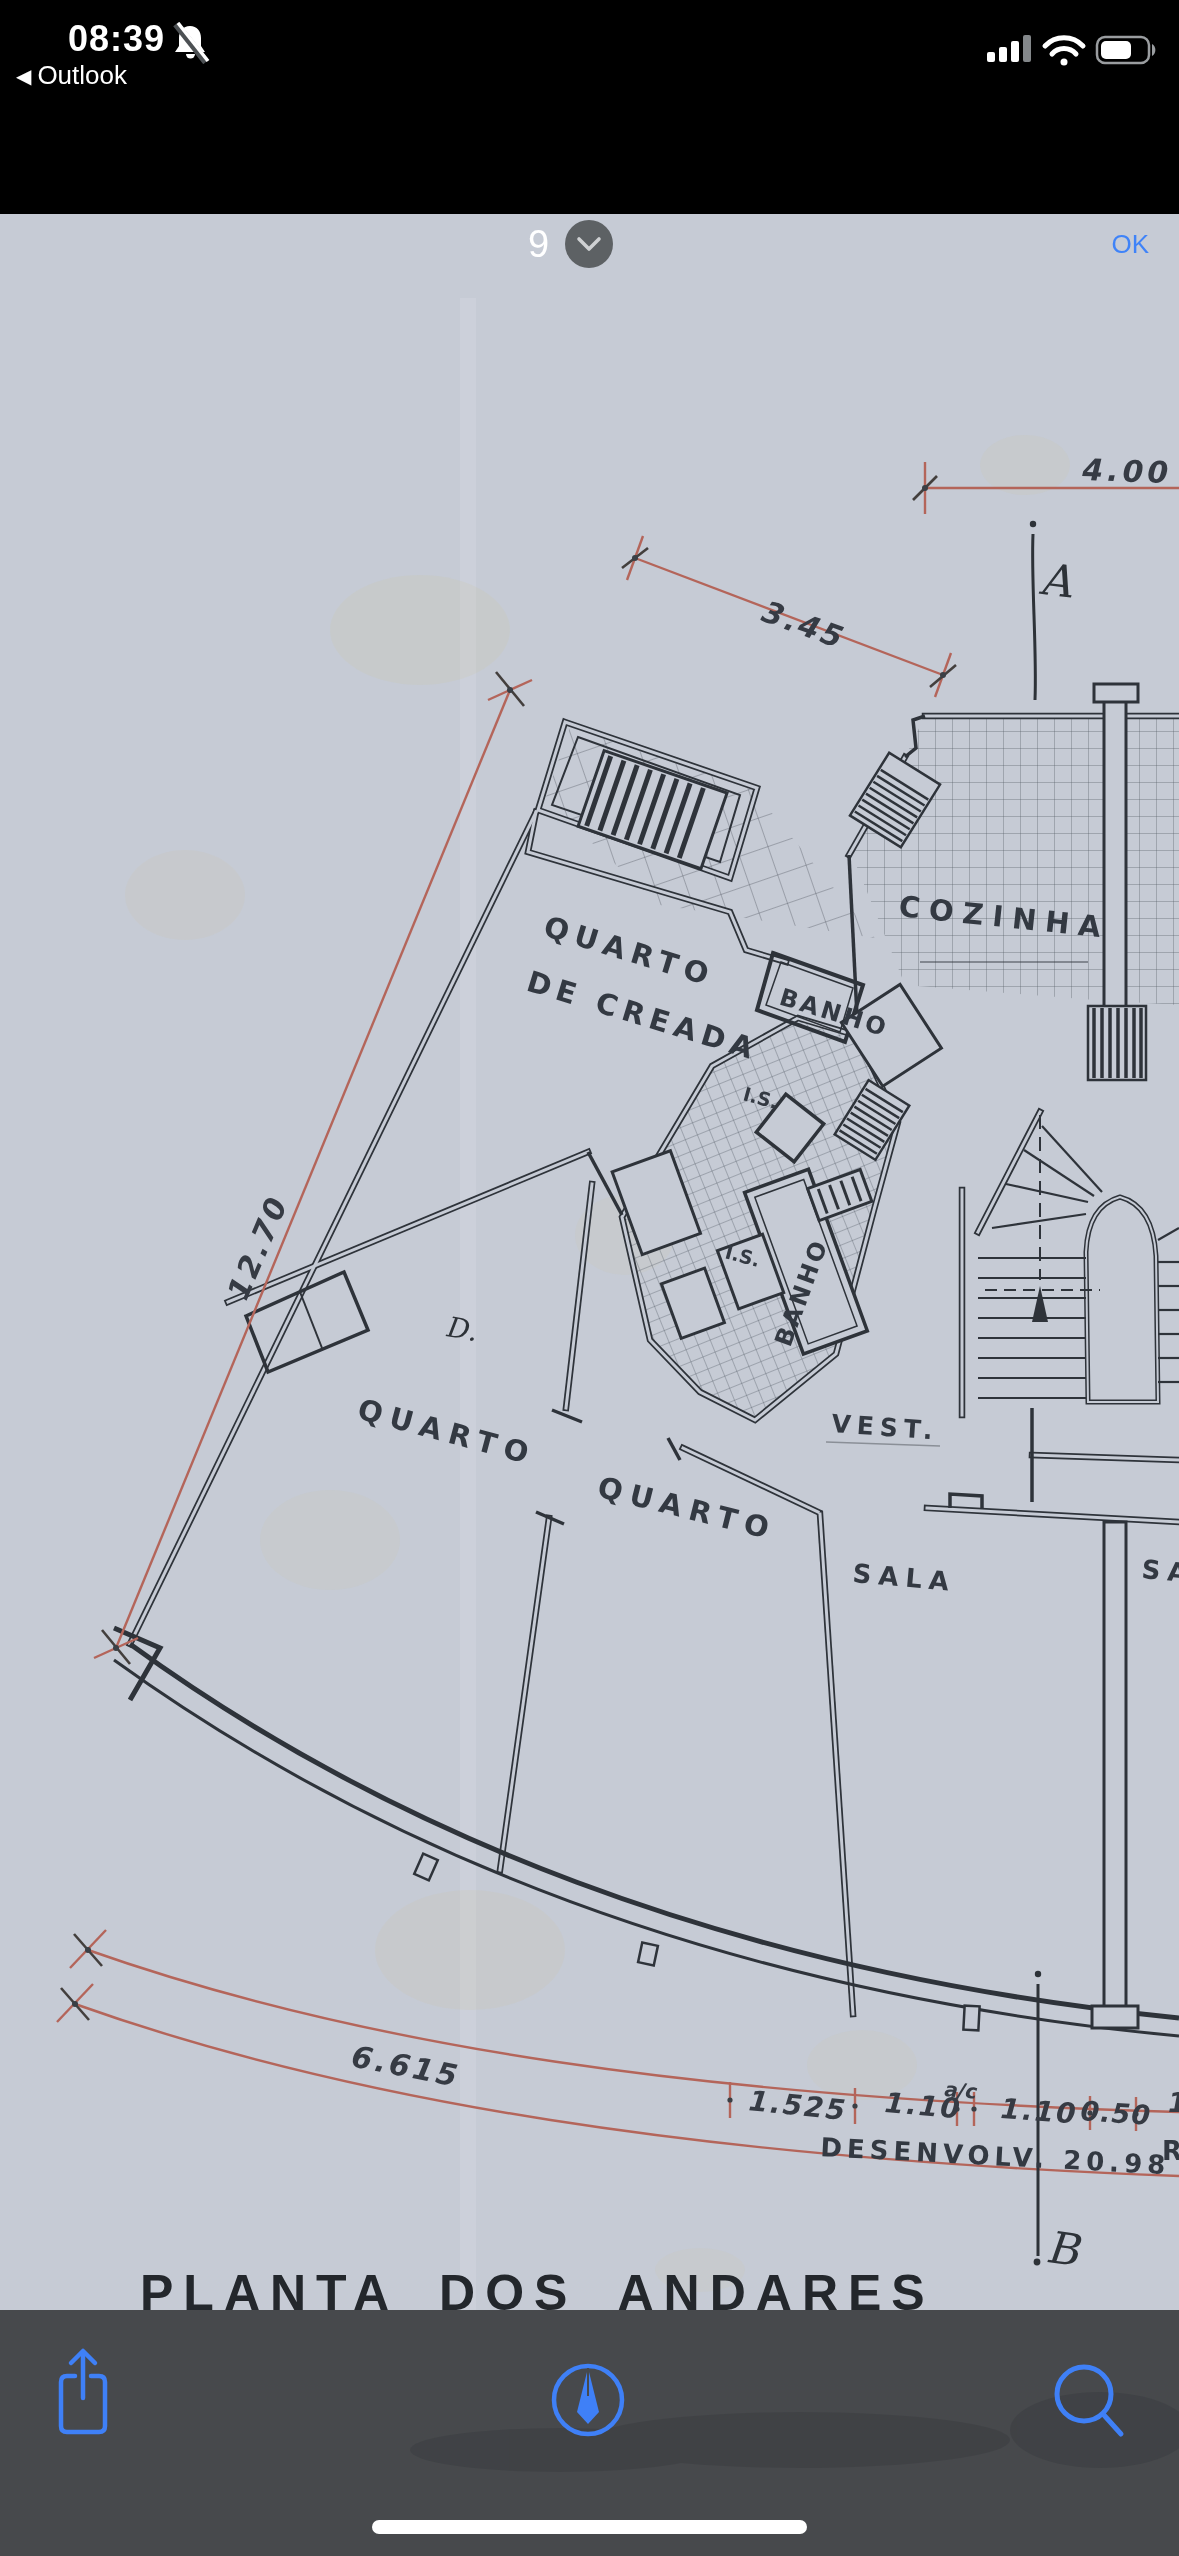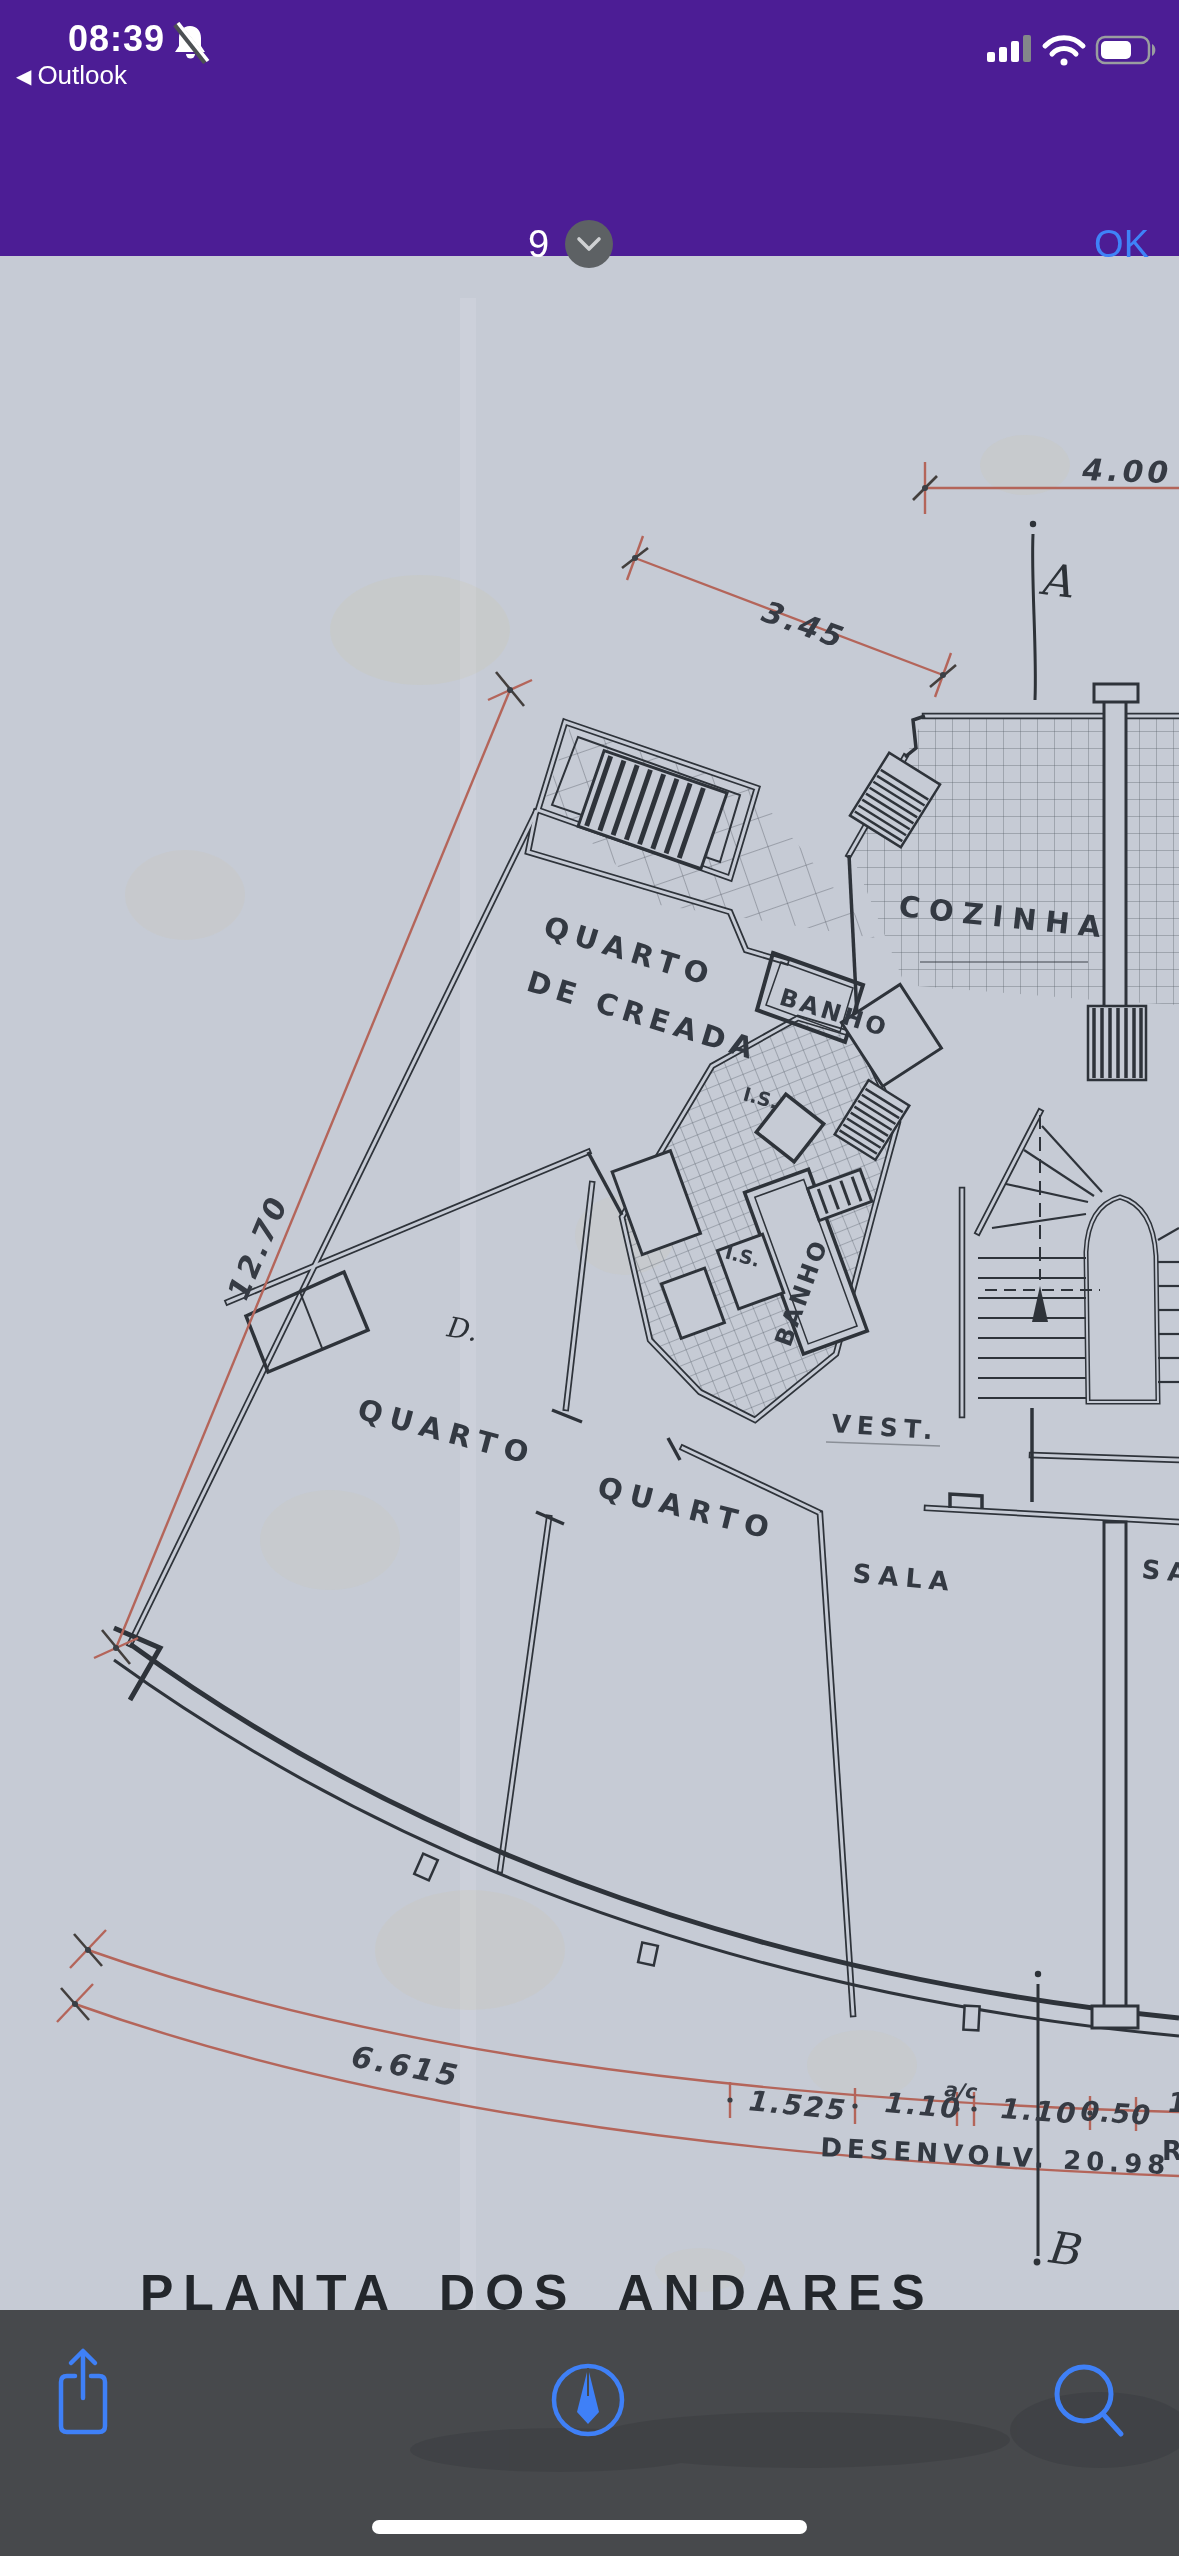--- a/index.html
+++ b/index.html
@@ -1,31 +1,31 @@
 <!DOCTYPE html>
 <html><head>
 <meta charset="utf-8">
 <style>
   html,body{margin:0;padding:0;background:#222;}
   .screen{position:relative;width:1179px;height:2556px;overflow:hidden;
     background:#c6cbd5;font-family:"Liberation Sans",sans-serif;}
   svg{display:block}
   
-  .header{position:absolute;left:0;top:0;width:1179px;height:256px;background:#4c1d95;z-index:5;}
+  .header{position:absolute;left:0;top:0;width:1179px;height:214px;background:#000000;z-index:5;}
   .time{position:absolute;left:68px;top:18px;color:#fff;font-size:36px;font-weight:700;letter-spacing:1px;}
   .bell{position:absolute;left:170px;top:22px;}
   .backapp{position:absolute;left:16px;top:60px;color:#fff;font-size:26px;display:flex;align-items:center;gap:6px;}
   .backapp .tri{font-size:20px;line-height:1;}
   .statusicons{position:absolute;right:14px;top:30px;}
   .navrow{position:absolute;left:0;top:196px;width:1179px;height:96px;}
   .pagegroup{position:absolute;left:528px;top:0;height:96px;display:flex;align-items:center;gap:16px;}
   .pagenum{color:#fff;font-size:38px;font-weight:500;}
   .chevbtn{width:48px;height:48px;border-radius:50%;background:#5d6164;display:flex;align-items:center;justify-content:center;}
   .okbtn{position:absolute;right:30px;top:0;height:96px;display:flex;align-items:center;
-     color:#3f83f8;font-size:38px;font-weight:500;background:none;border:none;padding:0;}
+     color:#3f83f8;font-size:26px;font-weight:500;background:none;border:none;padding:0;}
   
   .toolbar{position:absolute;left:0;top:2310px;width:1179px;height:246px;background:#47494c;z-index:5;}
   .homebar{position:absolute;left:372px;top:210px;width:435px;height:14px;border-radius:7px;background:#fff;}
   
   .planwrap{position:absolute;left:0;top:0;z-index:1;}
   text{user-select:none}
   .hand{font-family:"DejaVu Sans",sans-serif;fill:#333942;font-weight:600;}
   .dim{font-family:"DejaVu Sans",sans-serif;font-style:italic;fill:#363b44;font-weight:600;}
   .sec{font-family:"DejaVu Serif",serif;font-style:italic;fill:#2d3238;}
 </style>

